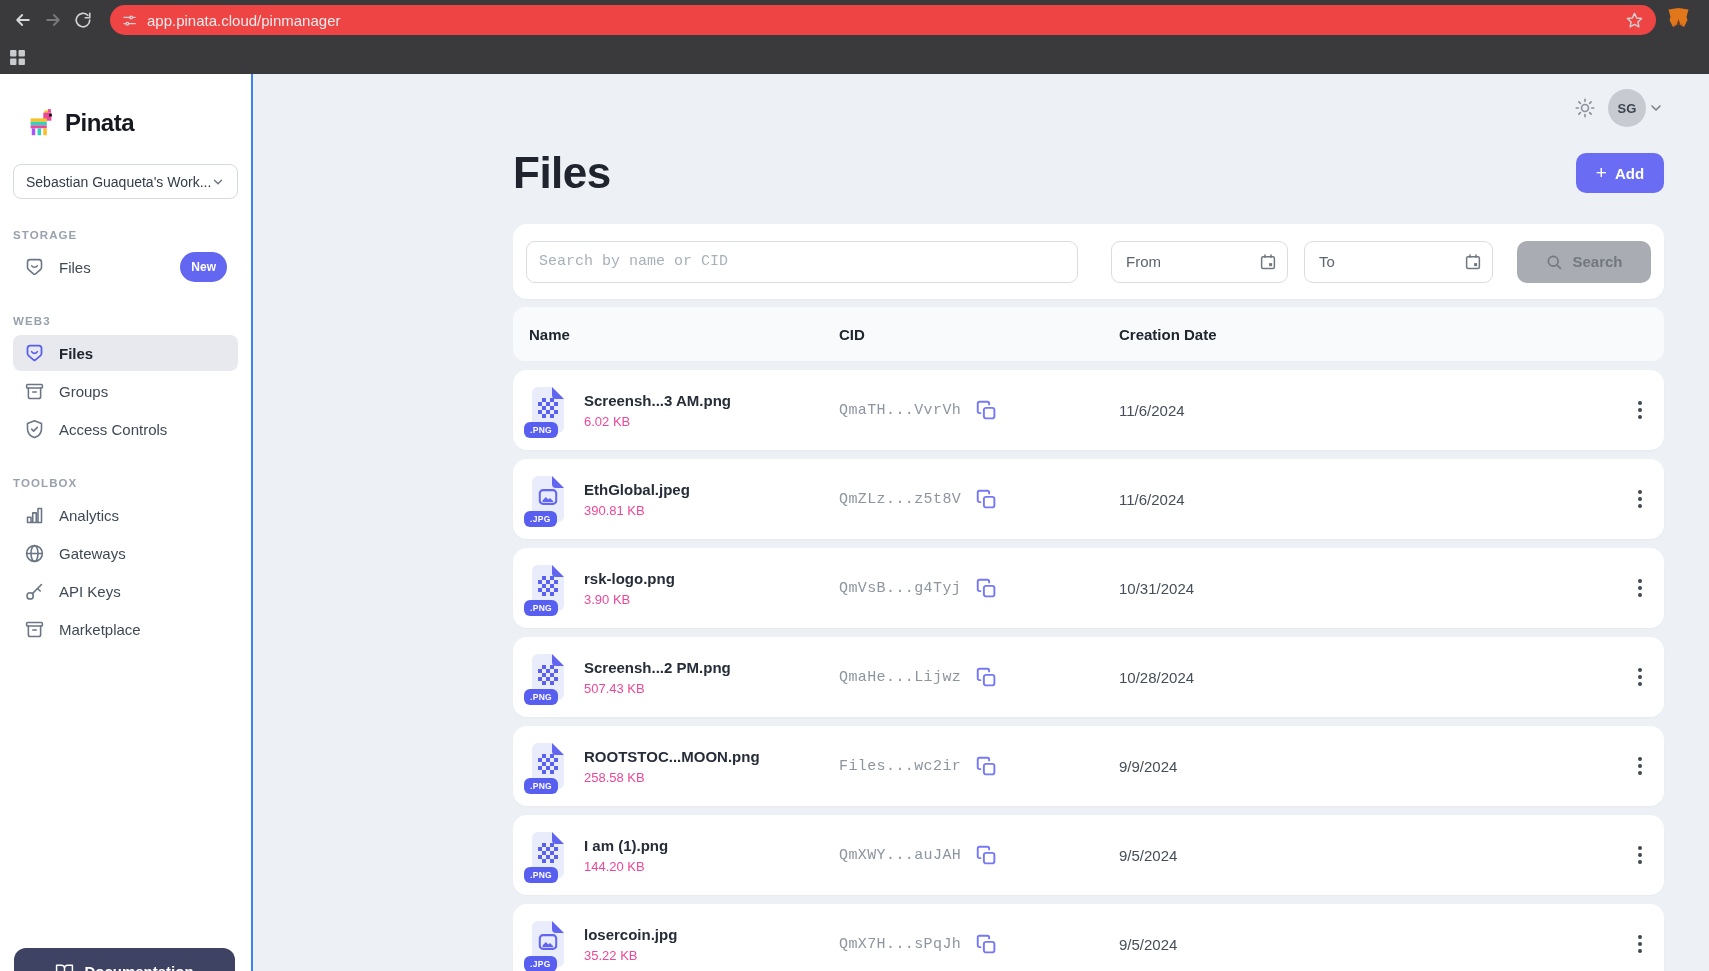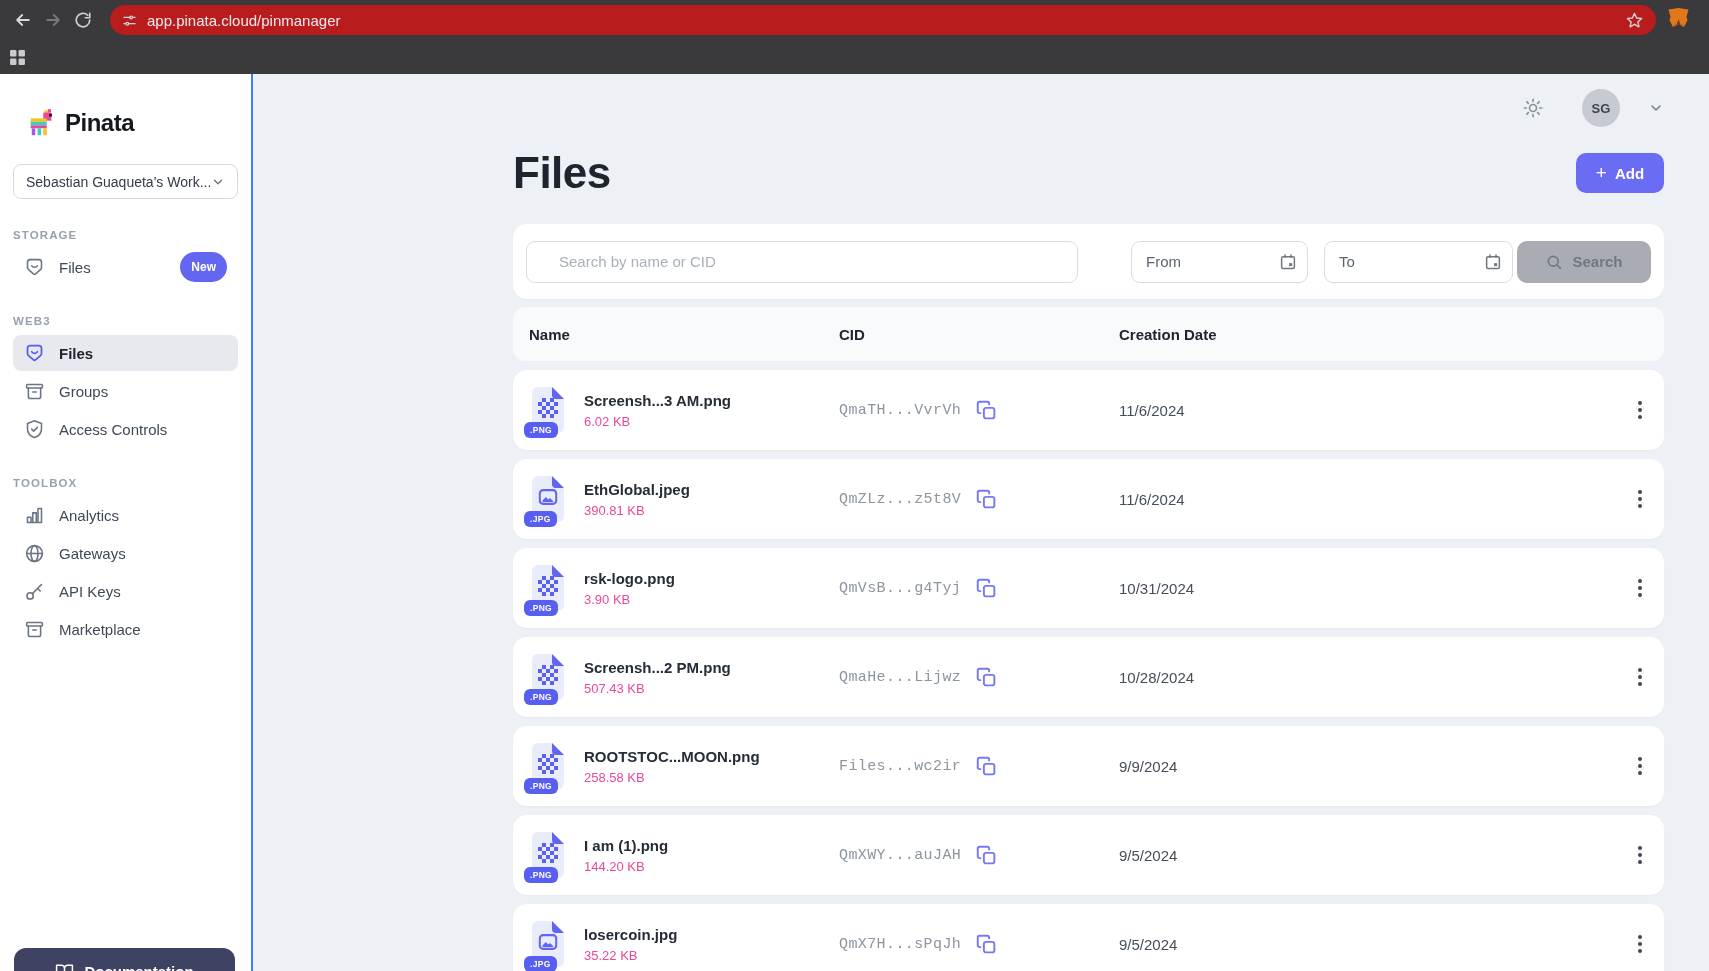--- a/index.html
+++ b/index.html
@@ -3,21 +3,21 @@
 <meta charset="utf-8">
 <style>
   * { margin:0; padding:0; box-sizing:border-box; }
   html,body { width:1709px; height:971px; overflow:hidden;
     font-family:"Liberation Sans","DejaVu Sans",sans-serif; background:#edf1f6; }
 
   
   .chrome { width:100%; height:74px; background:#3a3a3c; }
   .chrome-toolbar { height:40px; display:flex; align-items:center; padding-left:8px; }
   .nav-btn { width:30px; height:30px; display:flex; align-items:center; justify-content:center; border-radius:50%; flex:0 0 auto; }
-  .url-pill { margin-left:12px; width:1546px; height:30px; background:#b91c1c; border-radius:16px;
+  .url-pill { margin-left:12px; width:1546px; height:30px; background:#ef4444; border-radius:16px;
     display:flex; align-items:center; padding:0 12px; }
   .url-text { color:#ececee; font-size:15px; margin-left:10px; flex:1; }
   .fox { margin-left:10px; }
   .chrome-bookmarks { height:34px; display:flex; align-items:center; padding-left:9px; }
 
   
   .app { display:flex; height:897px; }
 
   
   .sidebar { width:253px; background:#ffffff; border-right:2px solid #3b82f6; position:relative; flex:0 0 auto; overflow:hidden; }
@@ -33,43 +33,43 @@
   .nav-item.active .lbl { color:#20252e; font-weight:700; }
   .badge-new { margin-left:auto; background:#6366f1; color:#fff; font-size:12px; font-weight:600;
     padding:8px 11px; border-radius:999px; }
   .doc-btn { position:absolute; left:14px; right:16px; top:874px; height:46px; background:#3e4263;
     border-radius:12px; display:flex; align-items:center; justify-content:center; gap:10px;
     color:#fff; font-size:15px; font-weight:600; }
 
   
   .main { flex:1; position:relative; }
   .content { width:1151px; margin-left:260px; }
-  .topbar { display:flex; align-items:center; justify-content:flex-end; gap:28px; padding-top:14px; height:54px; }
+  .topbar { display:flex; align-items:center; justify-content:flex-end; gap:2px; padding-top:14px; height:54px; }
   .avatar { width:38px; height:38px; border-radius:50%; background:#c7cbd1; display:flex;
     align-items:center; justify-content:center; font-size:13px; font-weight:700; color:#3c4450; margin-left:10px; }
   .title-row { display:flex; align-items:center; justify-content:space-between; margin-top:20px; }
   .page-title { font-size:44px; font-weight:800; color:#20242e; letter-spacing:-0.5px; }
   .add-btn { width:88px; height:40px; background:#6a6df4; border:none; border-radius:10px; color:#fff;
     font-size:15px; font-weight:600; display:flex; align-items:center; justify-content:center; gap:8px;
     font-family:inherit; }
   .add-btn .plus { font-size:19px; font-weight:500; line-height:1; margin-top:-2px; }
 
   
   .filter-card { margin-top:26px; background:#fff; border-radius:14px; height:75px; display:flex;
     align-items:center; padding:0 13px; box-shadow:0 1px 2px rgba(25,35,55,.03); }
-  .search-input { width:552px; height:42px; border:1px solid #d9dde3; border-radius:9px; padding:0 32px;
-    font-size:15px; color:#333; outline:none; font-family:Liberation Sans, sans-serif; background:#fff; }
+  .search-input { width:552px; height:42px; border:1px solid #d9dde3; border-radius:9px; padding:0 12px;
+    font-size:15px; color:#333; outline:none; font-family:Liberation Mono, monospace; background:#fff; }
   .search-input::placeholder { color:#a8b0ba; }
   .date-wrap { position:relative; margin-left:16px; }
   .date-wrap:first-of-type { margin-left:auto; }
   .date-input { height:42px; border:1px solid #d9dde3; border-radius:9px; padding:0 38px 0 14px;
     font-size:15px; color:#333; outline:none; font-family:inherit; background:#fff; }
   .date-input::placeholder { color:#5c6570; }
   .date-wrap .cal { position:absolute; right:11px; top:12px; pointer-events:none; }
-  .search-btn { margin-left:4px; width:134px; height:42px; background:#a9adb3; border:none; border-radius:10px;
+  .search-btn { margin-left:24px; width:134px; height:42px; background:#a9adb3; border:none; border-radius:10px;
     color:#73787e; font-size:15px; font-weight:600; display:flex; align-items:center; justify-content:center;
     gap:9px; font-family:inherit; }
 
   
   .tgrid { display:grid; grid-template-columns:310px 280px 1fr 44px; align-items:center; padding:0 16px; }
   .thead { margin-top:8px; background:#f8fafc; border-radius:12px; height:54px; }
   .th { font-size:15px; font-weight:700; color:#20262f; }
   .rows { margin-top:9px; display:flex; flex-direction:column; gap:9px; }
   .frow { background:#fff; border-radius:14px; height:80px; box-shadow:0 1px 2px rgba(25,35,55,.03); }
   .name-cell { display:flex; align-items:center; gap:17px; }

